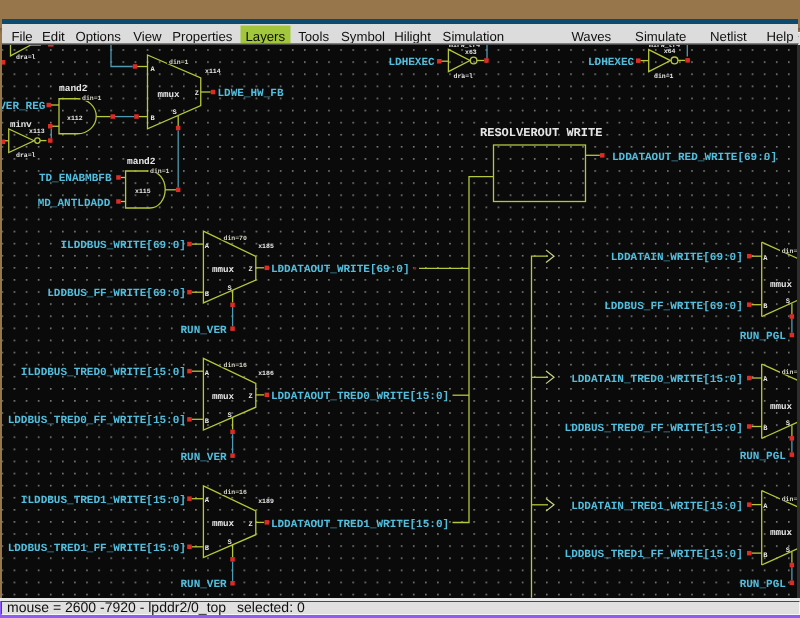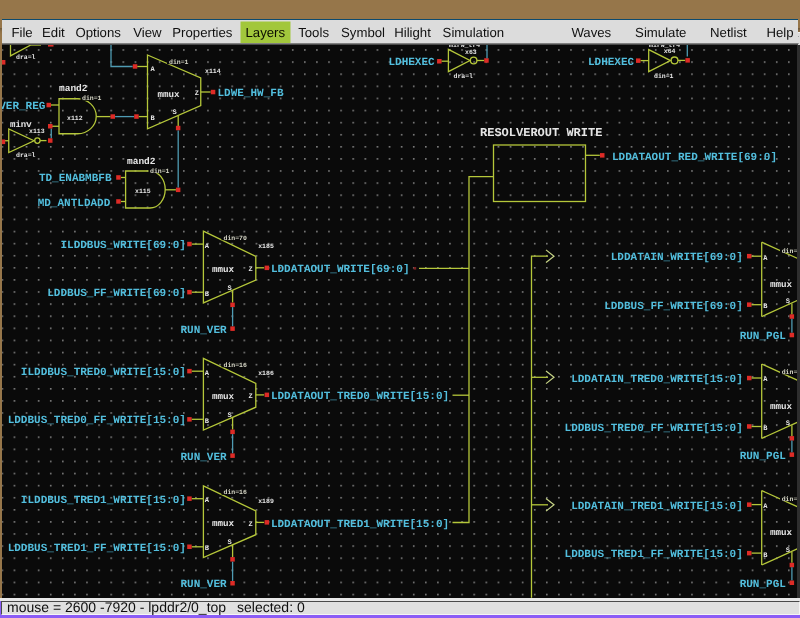--- a/index.html
+++ b/index.html
@@ -4,21 +4,21 @@
  font-family:"Liberation Sans",sans-serif;-webkit-font-smoothing:antialiased;}
 *{-webkit-font-smoothing:antialiased;text-rendering:geometricPrecision;}
 svg text{text-rendering:geometricPrecision;}
 #win{position:absolute;left:0;top:0;width:800px;height:618px;}
 #titlebar{transform:translateZ(0);will-change:transform;position:absolute;left:0;top:0;width:800px;height:19px;
  background:linear-gradient(#6e583a,#8d6f46 3px,#97774b 6px,#97774b);margin-top:28px;}
 .wbtn{position:absolute;top:4px;width:14px;height:12.5px;background:#dcdcdc;
  border-right:1.5px solid #5a5a5a;border-bottom:1.5px solid #5a5a5a;
  border-top:1px solid #f2f2f2;border-left:1px solid #f2f2f2;}
 #menubar{transform:translateZ(0);will-change:transform;position:absolute;left:2px;top:19px;width:796px;height:26px;background:#dcdcdc;
- border-top:1px solid #0c4a6e;box-sizing:border-box;}
+ border-top:5px solid #0c4a6e;box-sizing:border-box;}
 #menubar:after{content:"";position:absolute;left:0;bottom:0;width:100%;height:2.5px;
  background:linear-gradient(#9a9a9a,#303030);}
 #canvas{position:absolute;left:2px;top:45px;width:796px;height:553px;background:#0a0a0a;transform:translateZ(0);will-change:transform;}
 #redge{position:absolute;left:796.5px;top:45px;width:3.5px;height:553px;background:#2e2e2e;}
 #statusbar{transform:translateZ(0);will-change:transform;position:absolute;left:0;top:598px;width:800px;height:20px;background:#8b5cf6;}
 #sbtop{position:absolute;left:0;top:0;width:800px;height:2.5px;background:#e8e8e8;}
 #sbfield{position:absolute;left:1px;top:2.5px;width:797px;height:12.5px;background:#e0e0e0;
  border-top:1.5px solid #4a4a4a;border-left:1.5px solid #4a4a4a;
  border-bottom:1px solid #f5f5f5;border-right:1px solid #f5f5f5;}
 </style></head><body>

